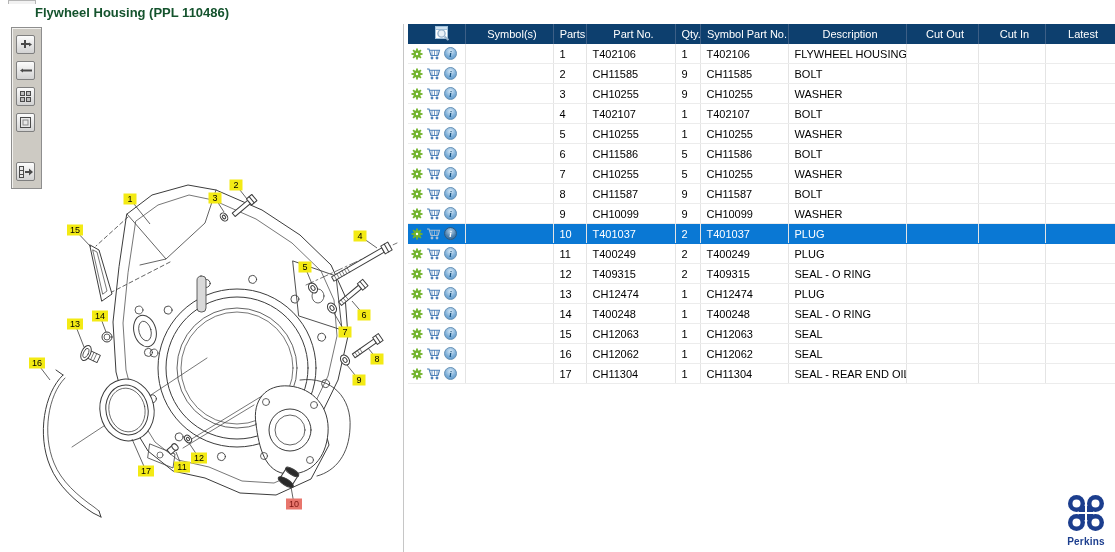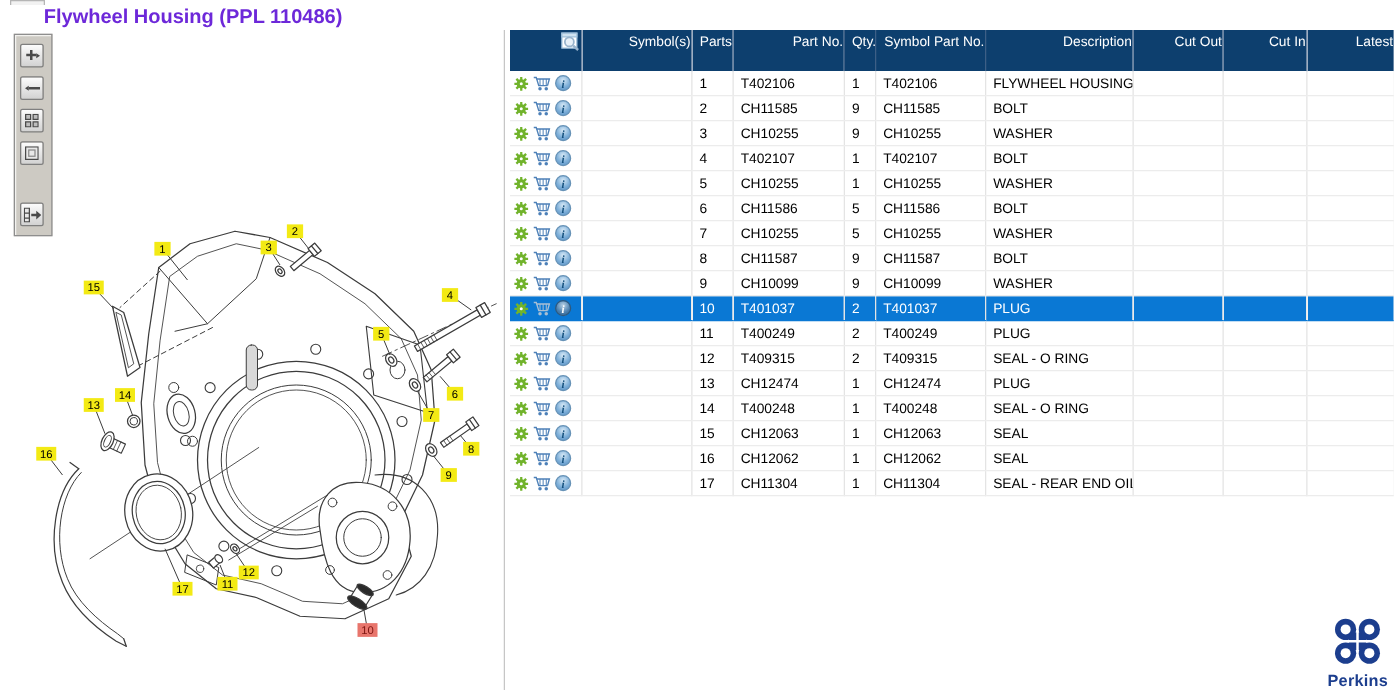--- a/index.html
+++ b/index.html
@@ -4,58 +4,58 @@
 <style>
   html,body{margin:0;padding:0;}
   body{
     width:1115px;height:552px;position:relative;overflow:hidden;
     background:#fff;font-family:"Liberation Sans",sans-serif;
     -webkit-font-smoothing:antialiased;
   }
   
   .tab-fragment{position:absolute;left:8px;top:0;width:26px;height:3px;
     border:1px solid #b5b5b5;border-bottom:none;background:#f2f2f2;}
-  .page-title{position:absolute;left:8px;top:5px;font-size:16px;font-weight:bold;color:#6d28d9;padding-left:27px;}
+  .page-title{position:absolute;left:8px;top:5px;font-size:13px;font-weight:bold;color:#14532d;padding-left:27px;}
   
   .diagram-pane{position:absolute;left:0;top:24px;width:403px;height:528px;background:#fff;
     border-right:1px solid #c6c6c6;}
   .diagram-pane svg.drawing{position:absolute;left:0;top:0;}
   
   .viewer-toolbar{position:absolute;left:11px;top:3px;width:29px;height:160px;
     background:#cdcac3;border:1px solid #8e8e8e;box-shadow:inset 1px 1px 0 #f3f2ef;}
   .vt-btn{position:absolute;left:4px;width:19px;height:19px;
     background:linear-gradient(#fcfcfc,#d2d2d2);border:1px solid #7f7f7f;border-radius:2px;
     display:flex;align-items:center;justify-content:center;padding:0;cursor:pointer;}
   .vt-btn svg{display:block;}
   
   .table-wrap{position:absolute;left:408px;top:24px;width:707px;}
   table.parts{border-collapse:collapse;table-layout:fixed;width:707px;font-size:11px;}
   table.parts th{
-    background:var(--header-bg,#0d3f6e);color:#fff;font-weight:normal;text-align:right;
-    height:20px;padding:0 0 13px 6px;border-right:1px solid #3d5f86;white-space:nowrap;overflow:hidden;}
+    background:var(--header-bg,#0d3f6e);color:#fff;font-weight:normal;text-align:center;
+    height:20px;padding:0 0 0 6px;border-right:1px solid #3d5f86;white-space:nowrap;overflow:hidden;}
   table.parts th.icon-head{padding-left:12px;}
   table.parts td{
     height:19px;padding:0 0 0 6px;border-right:1px solid #e4e4e4;border-bottom:1px solid #ececec;
     color:#000;white-space:nowrap;overflow:hidden;background:#fff;}
   table.parts td.icons{padding:0 0 0 3px;}
   tr.selected td{background:var(--selected-bg,#0a78d4);color:#fff;border-bottom-color:var(--selected-bg,#0a78d4);}
   .icon-strip{display:flex;align-items:center;gap:3px;}
   .info-icon{display:inline-block;width:13px;height:13px;border-radius:50%;
     background:radial-gradient(circle at 50% 30%,#d9eaf7,#7fb0d9 55%,#548fc4);
     border:1px solid #6792b6;color:#14507e;font:italic bold 9px "Liberation Serif",serif;
     text-align:center;line-height:12px;box-sizing:border-box;}
   tr.selected .info-icon{background:radial-gradient(circle at 50% 30%,#b9d2e6,#4a7fae 60%,#33648f);
     border-color:#2d597f;color:#fff;}
   .cart-icon .s{stroke:var(--icon-blue,#4d80b8);}
   .cart-icon .f{fill:var(--icon-blue,#4d80b8);}
   tr.selected .cart-icon .s{stroke:#a9bfd4;}
   tr.selected .cart-icon .f{fill:#a9bfd4;}
   
   .brand{position:absolute;left:1062px;top:494px;width:48px;text-align:center;}
-  .brand-name{font-size:13px;font-weight:bold;color:var(--perkins-blue,#1c3e8e);letter-spacing:0.2px;}
+  .brand-name{font-size:10px;font-weight:bold;color:var(--perkins-blue,#1c3e8e);letter-spacing:0.2px;}
 </style>
 </head>
 <body>
 
 <div class="tab-fragment"></div>
 <div class="page-title">Flywheel Housing (PPL 110486)</div>
 
 <div class="diagram-pane">
 
   <svg class="drawing" id="drawing-svg" width="403" height="528" viewBox="0 0 403 528">

